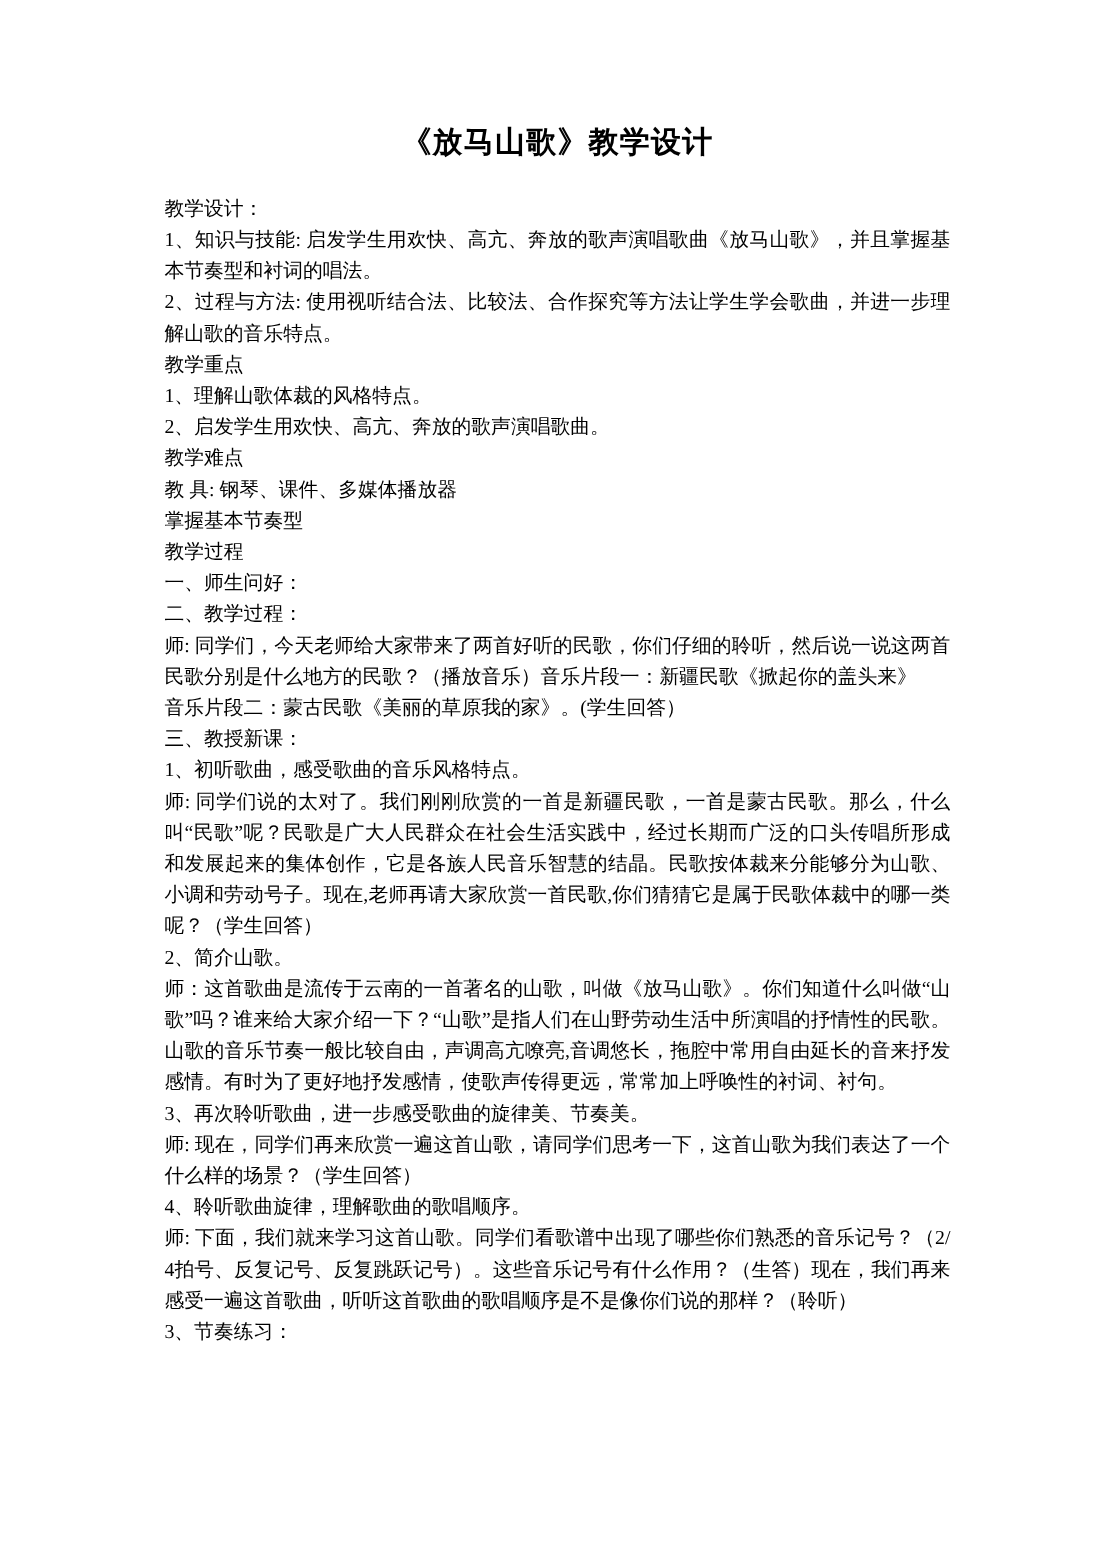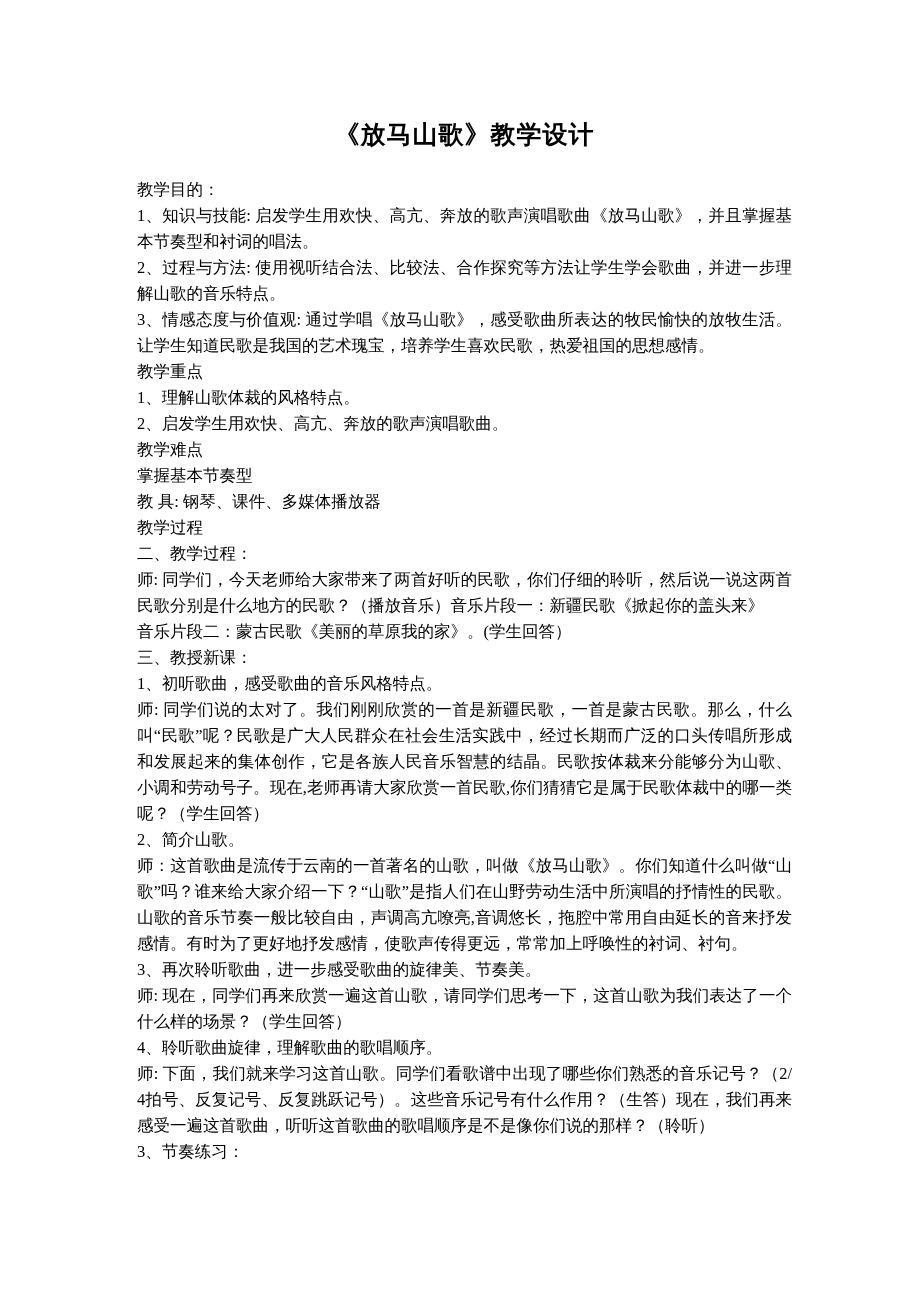--- a/index.html
+++ b/index.html
@@ -14,48 +14,48 @@
     background: #ffffff;
     box-sizing: border-box;
     padding: 102px 128px 60px 137px;
     font-family: "Liberation Serif", "DejaVu Serif", serif;
     color: #000000;
   }
   .doc-title {
     font-size: 25px;
     font-weight: 600;
     text-align: center;
-    margin: 16px 0 26px 0;
+    margin: 0 0 26px 0;
     letter-spacing: 1px;
   }
   .doc-body p {
     font-size: 16.5px;
     line-height: 26px;
     margin: 0;
     text-align: justify;
     word-break: break-all;
   }
 </style>
 </head>
 <body>
 
 <div class="page">
   <h1 class="doc-title">《放马山歌》教学设计</h1>
   <div class="doc-body">
-    <p>教学目的：</p>
+    <p>教学设计：</p>
     <p>1、知识与技能: 启发学生用欢快、高亢、奔放的歌声演唱歌曲《放马山歌》，并且掌握基本节奏型和衬词的唱法。</p>
     <p>2、过程与方法: 使用视听结合法、比较法、合作探究等方法让学生学会歌曲，并进一步理解山歌的音乐特点。</p>
-    <p>3、情感态度与价值观: 通过学唱《放马山歌》，感受歌曲所表达的牧民愉快的放牧生活。让学生知道民歌是我国的艺术瑰宝，培养学生喜欢民歌，热爱祖国的思想感情。</p>
     <p>教学重点</p>
     <p>1、理解山歌体裁的风格特点。</p>
     <p>2、启发学生用欢快、高亢、奔放的歌声演唱歌曲。</p>
     <p>教学难点</p>
+    <p>教 具: 钢琴、课件、多媒体播放器</p>
     <p>掌握基本节奏型</p>
-    <p>教 具: 钢琴、课件、多媒体播放器</p>
     <p>教学过程</p>
+    <p>一、师生问好：</p>
     <p>二、教学过程：</p>
     <p>师: 同学们，今天老师给大家带来了两首好听的民歌，你们仔细的聆听，然后说一说这两首民歌分别是什么地方的民歌？（播放音乐）音乐片段一：新疆民歌《掀起你的盖头来》</p>
     <p>音乐片段二：蒙古民歌《美丽的草原我的家》。(学生回答）</p>
     <p>三、教授新课：</p>
     <p>1、初听歌曲，感受歌曲的音乐风格特点。</p>
     <p>师: 同学们说的太对了。我们刚刚欣赏的一首是新疆民歌，一首是蒙古民歌。那么，什么叫“民歌”呢？民歌是广大人民群众在社会生活实践中，经过长期而广泛的口头传唱所形成和发展起来的集体创作，它是各族人民音乐智慧的结晶。民歌按体裁来分能够分为山歌、小调和劳动号子。现在,老师再请大家欣赏一首民歌,你们猜猜它是属于民歌体裁中的哪一类呢？（学生回答）</p>
     <p>2、简介山歌。</p>
     <p>师：这首歌曲是流传于云南的一首著名的山歌，叫做《放马山歌》。你们知道什么叫做“山歌”吗？谁来给大家介绍一下？“山歌”是指人们在山野劳动生活中所演唱的抒情性的民歌。山歌的音乐节奏一般比较自由，声调高亢嘹亮,音调悠长，拖腔中常用自由延长的音来抒发感情。有时为了更好地抒发感情，使歌声传得更远，常常加上呼唤性的衬词、衬句。</p>
     <p>3、再次聆听歌曲，进一步感受歌曲的旋律美、节奏美。</p>
     <p>师: 现在，同学们再来欣赏一遍这首山歌，请同学们思考一下，这首山歌为我们表达了一个什么样的场景？（学生回答）</p>

